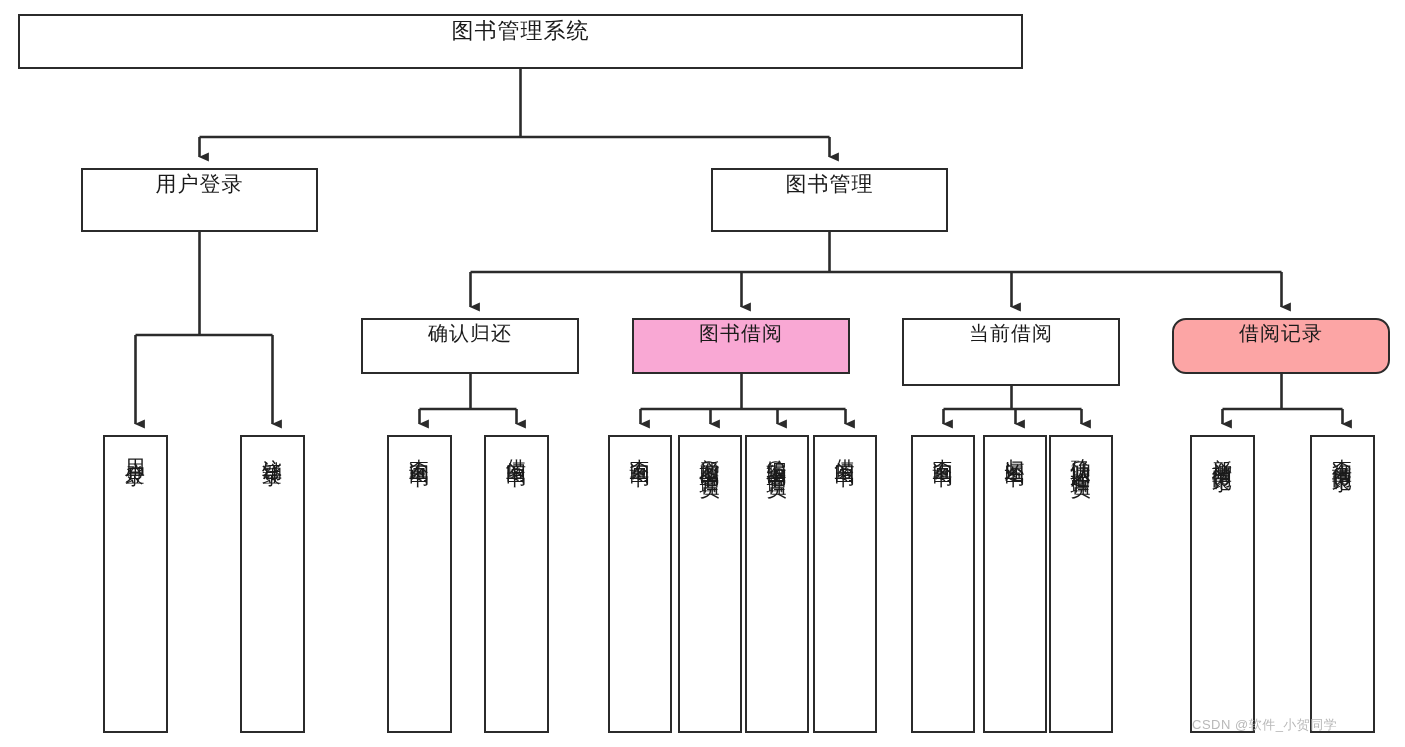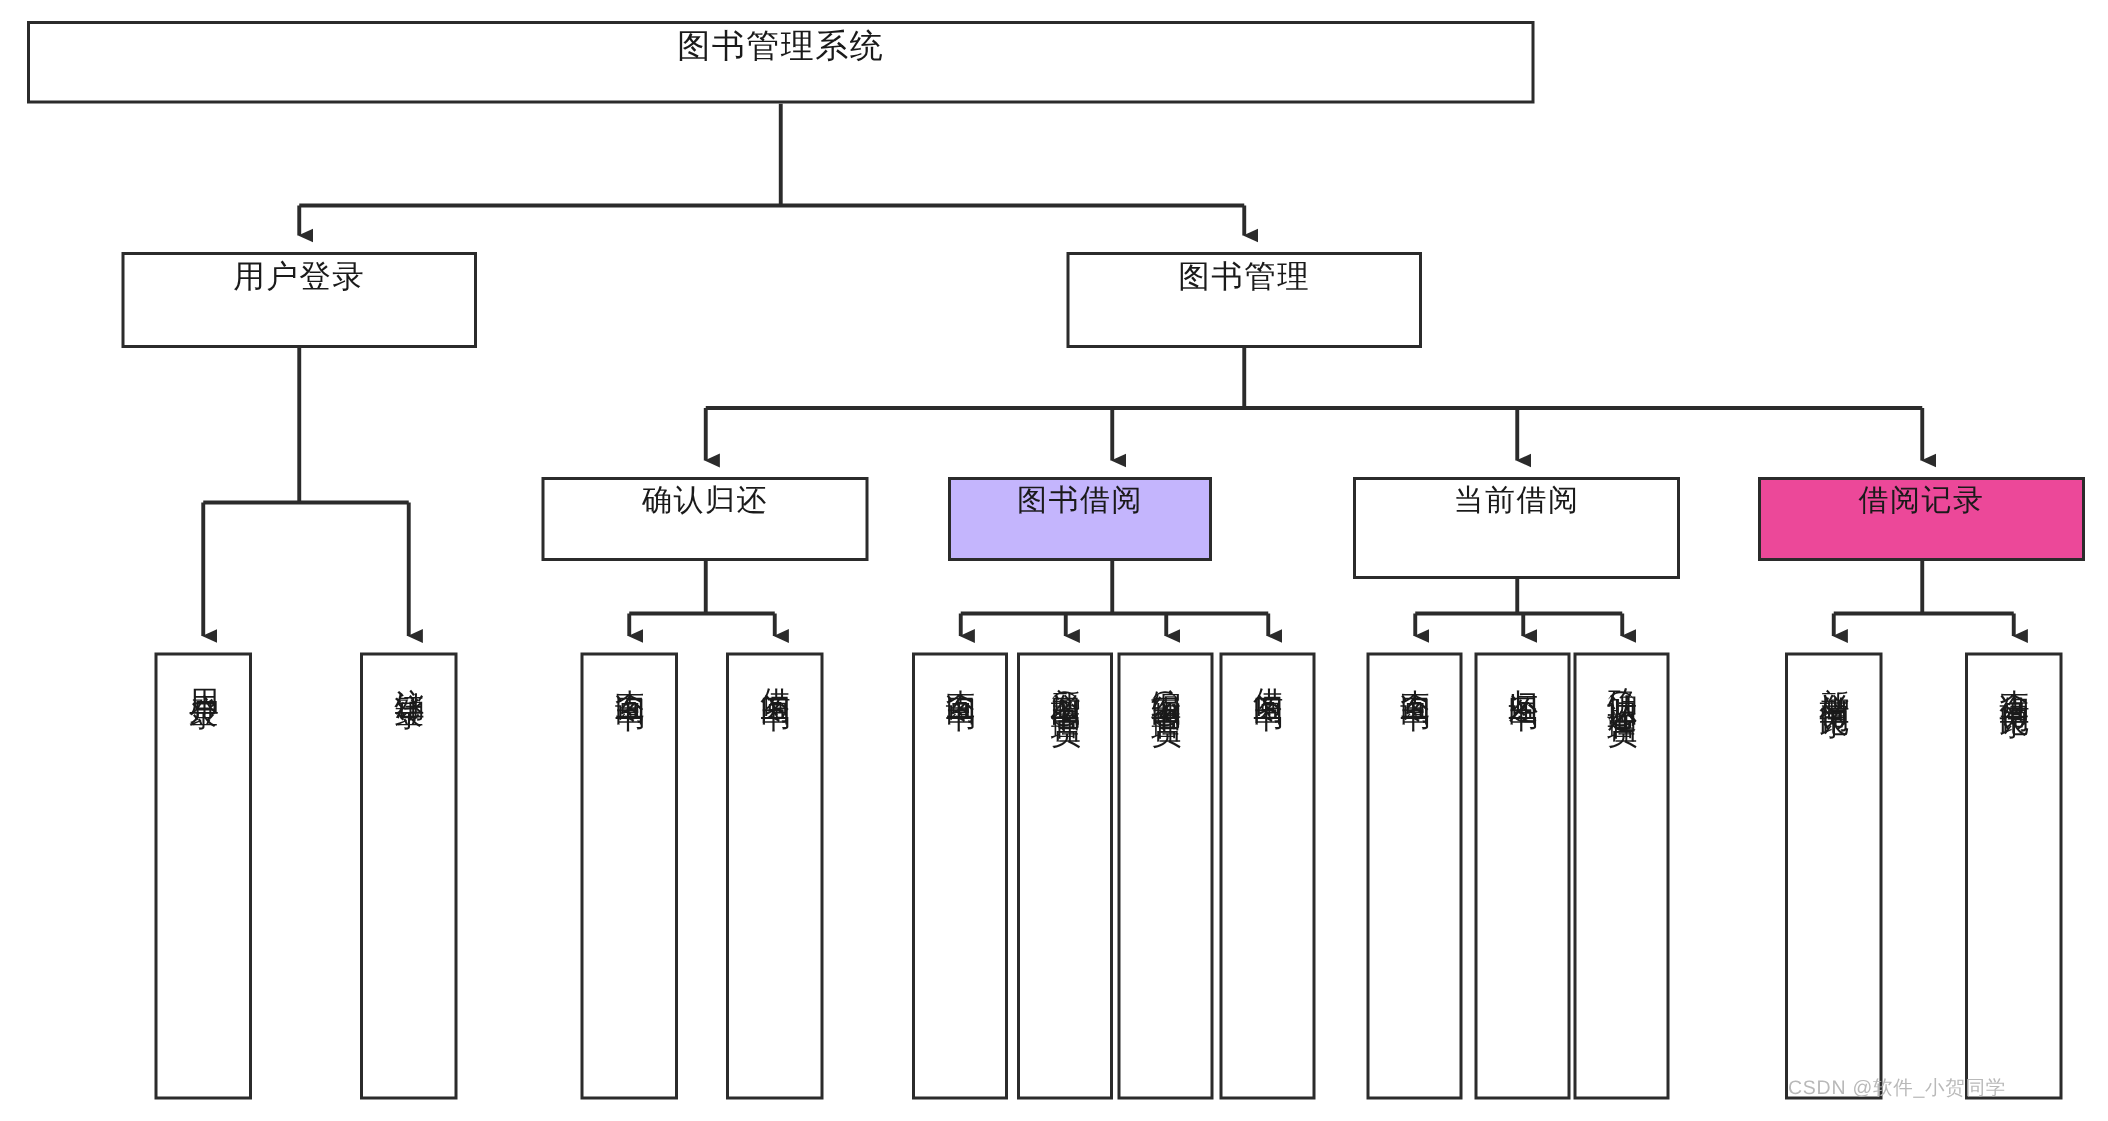--- a/index.html
+++ b/index.html
@@ -132,27 +132,27 @@
   <div class="node-box level2" style="left: 81px; top: 168px; width: 237px; height: 64px; border-color: rgb(43, 43, 43); background: rgb(255, 255, 255); color: rgb(26, 26, 26);">
     <span class="htext">用户登录</span>
   </div>
   <div class="node-box level2" style="left: 711px; top: 168px; width: 237px; height: 64px; border-color: rgb(43, 43, 43); background: rgb(255, 255, 255); color: rgb(26, 26, 26);">
     <span class="htext">图书管理</span>
   </div>
 
   <div class="node-box level3" style="left: 361px; top: 318px; width: 218px; height: 56px; border-color: rgb(43, 43, 43); background: rgb(255, 255, 255); color: rgb(26, 26, 26);">
     <span class="htext">确认归还</span>
   </div>
-  <div class="node-box level3" style="left: 632px; top: 318px; width: 176px; height: 56px; border-color: rgb(43, 43, 43); background: #c4b5fd; color: rgb(26, 26, 26);">
+  <div class="node-box level3" style="left: 632px; top: 318px; width: 218px; height: 56px; border-color: rgb(43, 43, 43); background: #f9a8d4; color: rgb(26, 26, 26);">
     <span class="htext">图书借阅</span>
   </div>
   <div class="node-box level3" style="left: 902px; top: 318px; width: 218px; height: 68px; border-color: rgb(43, 43, 43); background: rgb(255, 255, 255); color: rgb(26, 26, 26);">
     <span class="htext">当前借阅</span>
   </div>
-  <div class="node-box level3" style="left: 1172px; top: 318px; width: 218px; height: 56px; border-color: rgb(43, 43, 43); background: #ec4899; color: rgb(26, 26, 26);">
+  <div class="node-box level3" style="left: 1172px; top: 318px; width: 218px; height: 56px; border-color: rgb(43, 43, 43); background: #fca5a5; color: rgb(26, 26, 26); border-radius: 14px;">
     <span class="htext">借阅记录</span>
   </div>
 
   <div class="node-box leaf" style="left: 103px; top: 435px; width: 65px; height: 298px; border-color: rgb(43, 43, 43); background: rgb(255, 255, 255); color: rgb(26, 26, 26);">
     <span class="vtext">用户登录</span>
   </div>
   <div class="node-box leaf" style="left: 240px; top: 435px; width: 65px; height: 298px; border-color: rgb(43, 43, 43); background: rgb(255, 255, 255); color: rgb(26, 26, 26);">
     <span class="vtext">注销登录</span>
   </div>
   <div class="node-box leaf" style="left: 387px; top: 435px; width: 65px; height: 298px; border-color: rgb(43, 43, 43); background: rgb(255, 255, 255); color: rgb(26, 26, 26);">

